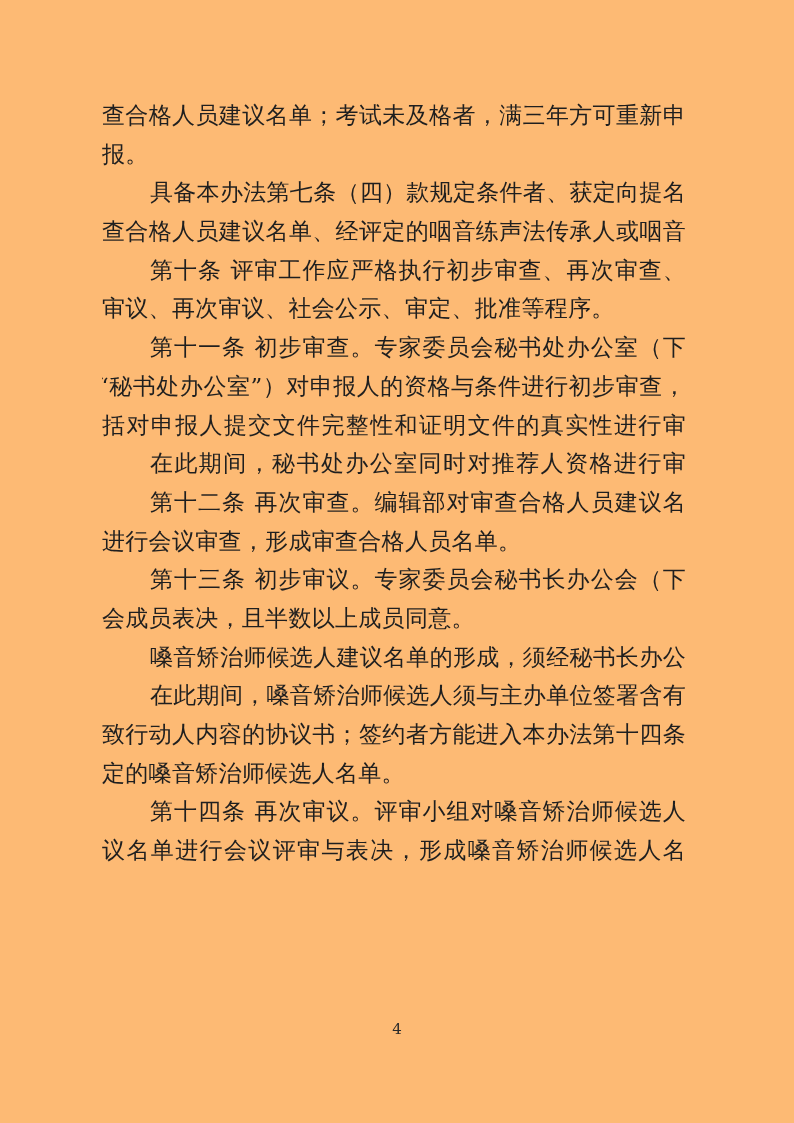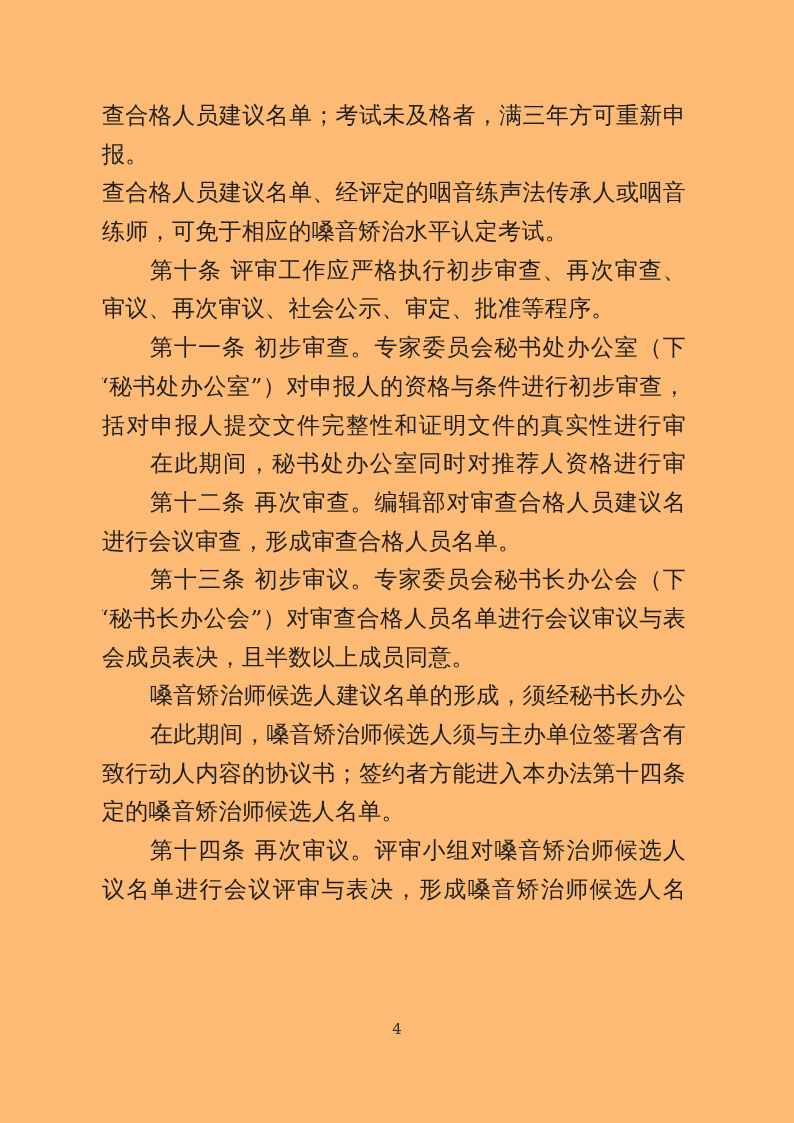--- a/index.html
+++ b/index.html
@@ -48,32 +48,31 @@
     color: #2a2a2a;
   }
 </style>
 </head>
 <body>
 
 <div class="page">
   <div class="content">
     <div class="line j">查合格人员建议名单；考试未及格者，满三年方可重新申</div>
     <div class="line">报。</div>
+    <div class="line in j">具备本办法第七条（四）款规定条件者、获定向提名</div>
     <div class="line j">查合格人员建议名单、经评定的咽音练声法传承人或咽音训</div>
-    <div class="line">练师，可免于相应的嗓音矫治水平认定考试。</div>
     <div class="line in j">第十条 评审工作应严格执行初步审查、再次审查、初步</div>
     <div class="line">审议、再次审议、社会公示、审定、批准等程序。</div>
     <div class="line in j">第十一条 初步审查。专家委员会秘书处办公室（下称</div>
     <div class="line j hang">“秘书处办公室”）对申报人的资格与条件进行初步审查，包</div>
     <div class="line j">括对申报人提交文件完整性和证明文件的真实性进行审查，</div>
     <div class="line in j">在此期间，秘书处办公室同时对推荐人资格进行审查。</div>
     <div class="line in j">第十二条 再次审查。编辑部对审查合格人员建议名单</div>
     <div class="line">进行会议审查，形成审查合格人员名单。</div>
     <div class="line in j">第十三条 初步审议。专家委员会秘书长办公会（下称</div>
-    <div class="line j hang">“秘书长办公会”）对审查合格人员名单进行会议审议与表</div>
     <div class="line">会成员表决，且半数以上成员同意。</div>
     <div class="line in j">嗓音矫治师候选人建议名单的形成，须经秘书长办公</div>
     <div class="line in j">在此期间，嗓音矫治师候选人须与主办单位签署含有一</div>
     <div class="line j">致行动人内容的协议书；签约者方能进入本办法第十四条规</div>
     <div class="line">定的嗓音矫治师候选人名单。</div>
     <div class="line in j">第十四条 再次审议。评审小组对嗓音矫治师候选人建</div>
     <div class="line j">议名单进行会议评审与表决，形成嗓音矫治师候选人名单。</div>
   </div>
   <div class="footer">4</div>
 </div>

